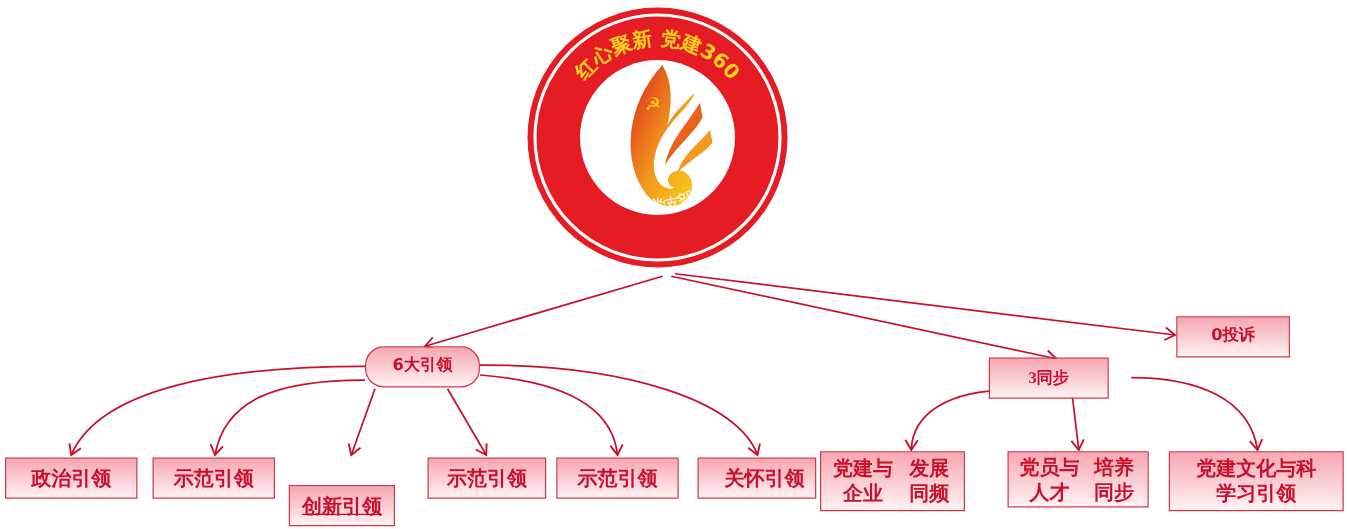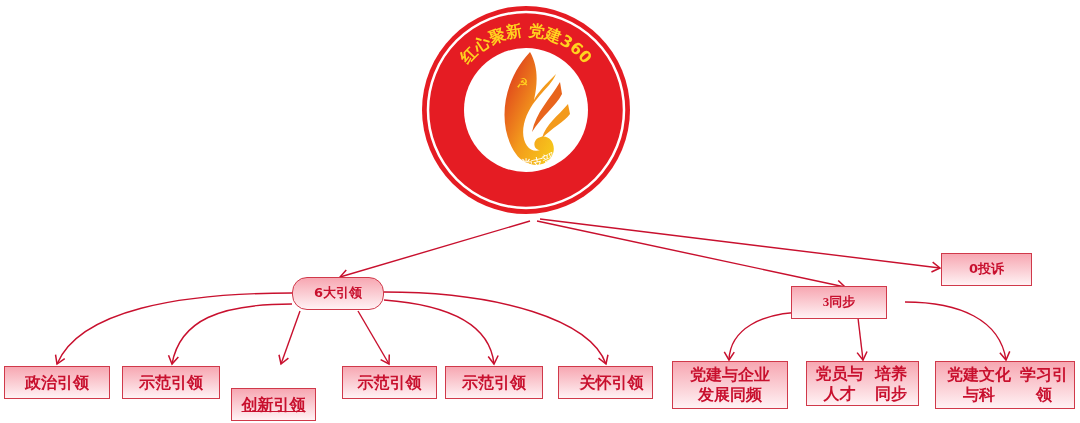--- a/index.html
+++ b/index.html
@@ -93,24 +93,24 @@
 <div class="box md" style="left:342px;top:366px;width:95px;height:33px;">
   <span>示范引领</span>
 </div>
 <div class="box md" style="left:445px;top:366px;width:98px;height:33px;">
   <span>示范引领</span>
 </div>
 <div class="box md" style="left:558px;top:366px;width:95px;height:33px;padding-left:12px;">
   <span>关怀引领</span>
 </div>
 
-<div class="box two" style="left:672px;top:361px;width:116px;height:48px;flex-direction:column;">
+<div class="box two" style="left:656px;top:361px;width:116px;height:48px;flex-direction:row;">
   <span>党建与企业</span>
   <span>发展同频</span>
 </div>
 <div class="box two" style="left:806px;top:361px;width:113px;height:45px;flex-direction:row;">
   <span>党员与人才</span>
   <span>培养同步</span>
 </div>
-<div class="box two" style="left:935px;top:361px;width:140px;height:48px;flex-direction:row;">
+<div class="box two" style="left:935px;top:361px;width:140px;height:48px;flex-direction:column;">
   <span>党建文化与科</span>
   <span>学习引领</span>
 </div>
 
 </body></html>

